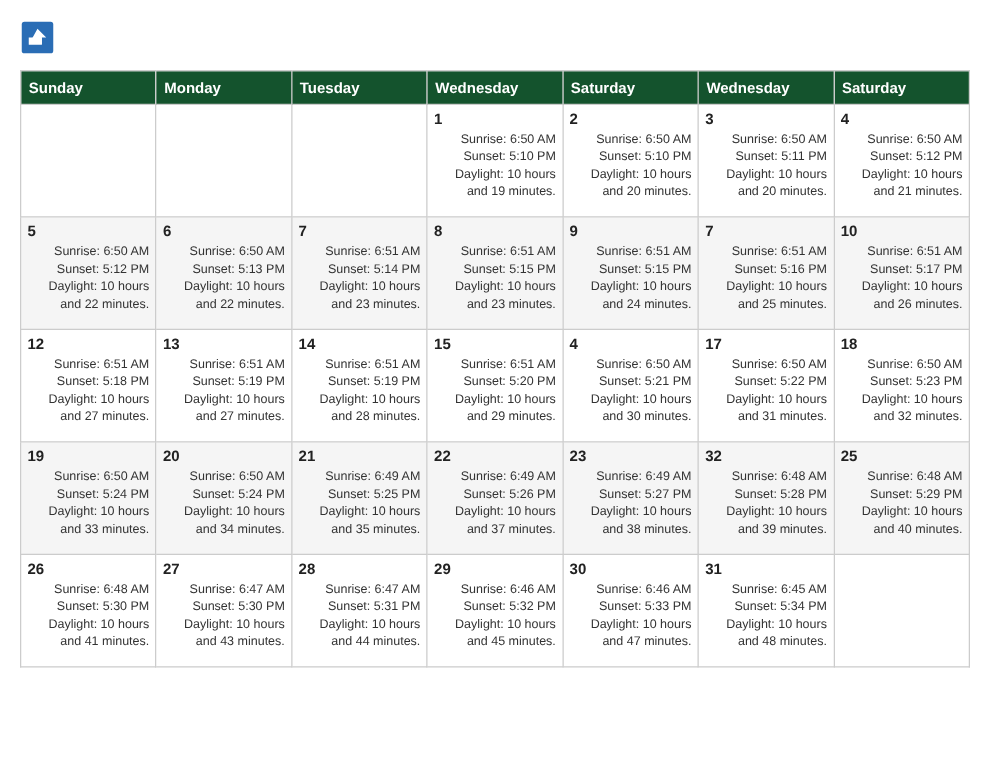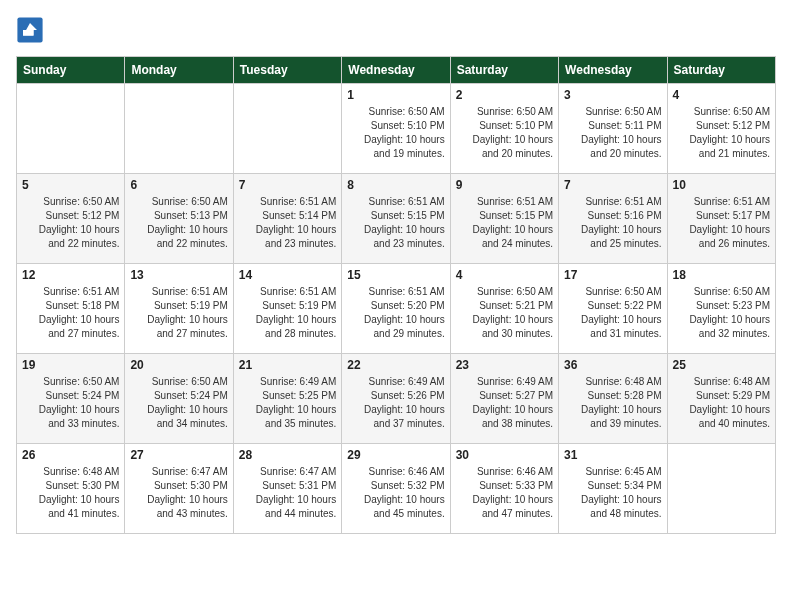--- a/index.html
+++ b/index.html
@@ -293,21 +293,21 @@
 and 37 minutes.</div>
         </td>
         <td>
           <div class="day-num">23</div>
           <div class="day-info" style="white-space: pre-line;">Sunrise: 6:49 AM
 Sunset: 5:27 PM
 Daylight: 10 hours
 and 38 minutes.</div>
         </td>
         <td>
-          <div class="day-num">36</div>
+          <div class="day-num">32</div>
           <div class="day-info" style="white-space: pre-line;">Sunrise: 6:48 AM
 Sunset: 5:28 PM
 Daylight: 10 hours
 and 39 minutes.</div>
         </td>
         <td>
           <div class="day-num">25</div>
           <div class="day-info" style="white-space: pre-line;">Sunrise: 6:48 AM
 Sunset: 5:29 PM
 Daylight: 10 hours

